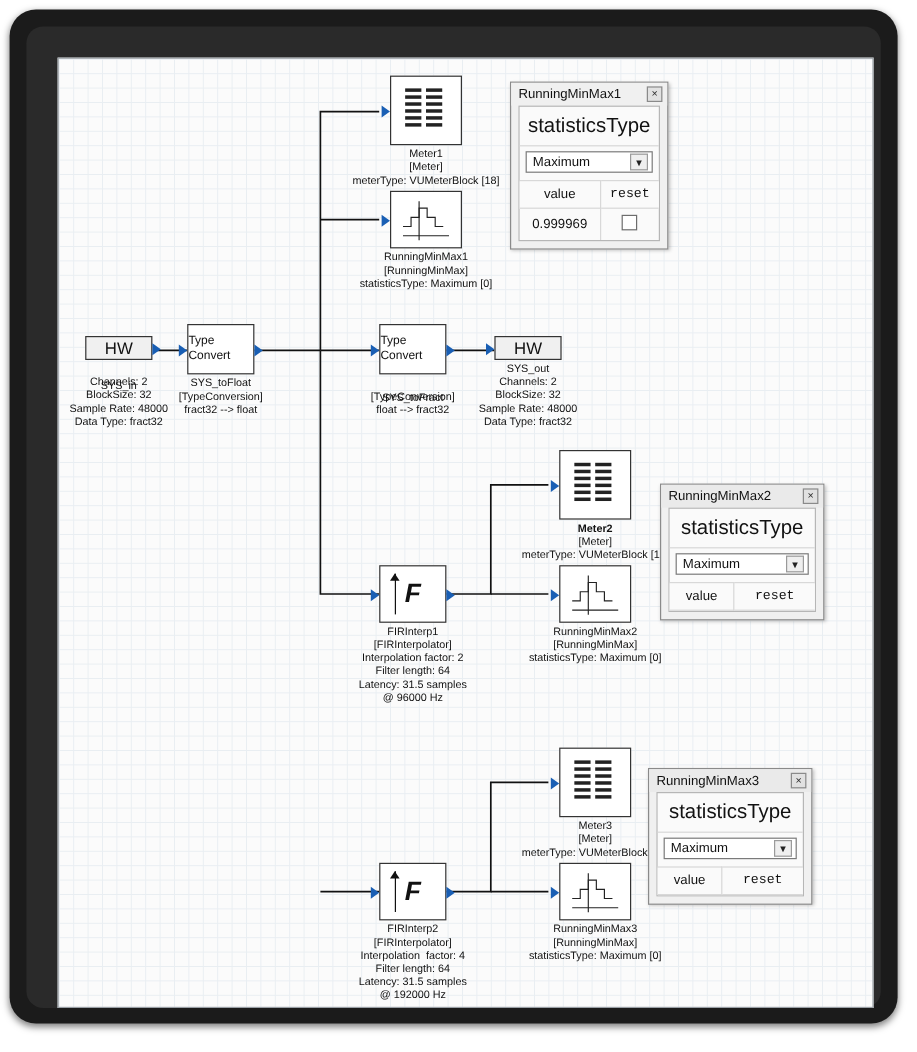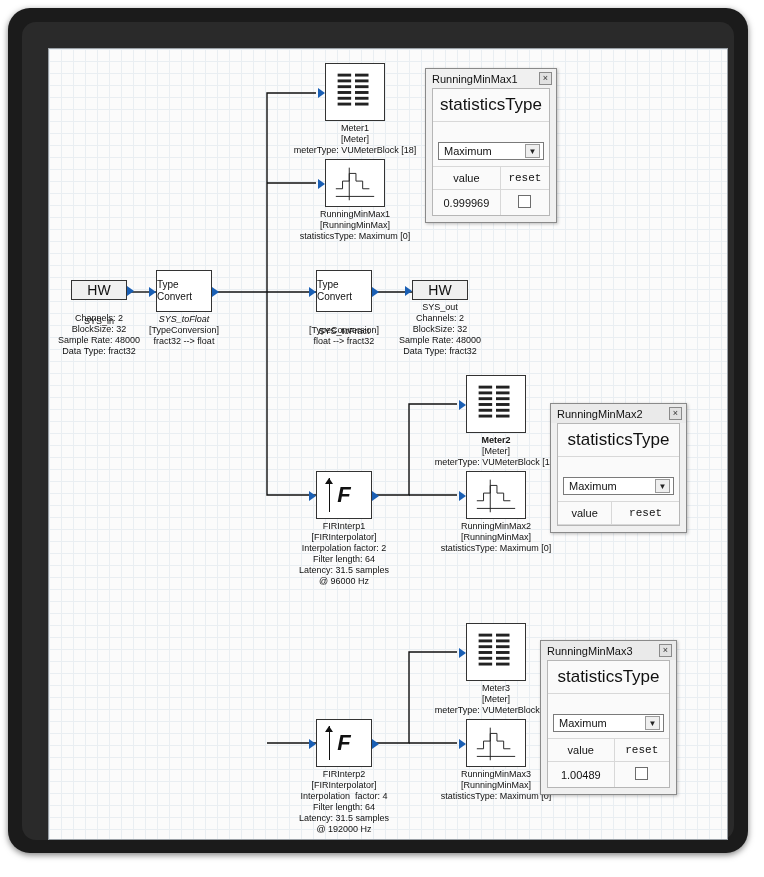--- a/index.html
+++ b/index.html
@@ -105,21 +105,21 @@
   }
   .panel-body{
     margin:0 6px 6px 6px;
     background:#fafafa;border:1px solid #b6b6b6;
   }
   .stat-label{
     text-align:center;padding:6px 0 6px 0;font-size:17px;color:#111;
     border-bottom:1px solid #d8d8d8;
   }
   .combo{
-    margin:20px 5px 6px 5px;
+    margin:4px 5px 6px 5px;
     height:18px;background:#ffffff;border:1px solid #7a7a7a;
     display:flex;align-items:center;justify-content:space-between;
     padding:0 3px 0 5px;font-size:11px;box-sizing:border-box;
   }
   .combo .chev{
     width:15px;height:14px;background:#efefef;border:1px solid #9a9a9a;
     display:flex;align-items:center;justify-content:center;font-size:8px;color:#222;
     box-sizing:border-box;
   }
   .vr-table{width:100%;border-collapse:collapse;}
@@ -228,21 +228,21 @@
 Data Type: fract32</div>
         </div>
 
         <div class="block" style="left:107px;top:221px;width:56px;">
           <div class="bbox" style="width:56px;height:42px;">
             <div class="tc-text">Type
 Convert</div>
             <div class="port-in" style="left:-8px;top:16px;"></div>
             <div class="port-out" style="right:-8px;top:16px;"></div>
           </div>
-          <div class="blabel" style="top:44px;font-style:italic;">SYS_toFloat</div>
+          <div class="blabel" style="top:44px;">SYS_toFloat</div>
           <div class="blabel" style="top:55px;">[TypeConversion]
 fract32 --&gt; float</div>
         </div>
 
         <div class="block" style="left:267px;top:221px;width:56px;">
           <div class="bbox" style="width:56px;height:42px;">
             <div class="tc-text">Type
 Convert</div>
             <div class="port-in" style="left:-8px;top:16px;"></div>
             <div class="port-out" style="right:-8px;top:16px;"></div>
@@ -436,24 +436,20 @@
           <div class="combo">
             <span>Maximum</span>
             <span class="chev">▼</span>
           </div>
           <table class="vr-table">
             <tbody>
                 <tr>
               <th>value</th>
               <th>reset</th>
             </tr>
-            <tr>
-              <td class="vr-value">1.00489</td>
-              <td><span class="chk"></span></td>
-            </tr>
           </tbody>
             </table>
         </div>
       </div>
 
     </div>
   </div>
 </div>
 
 </body></html>

